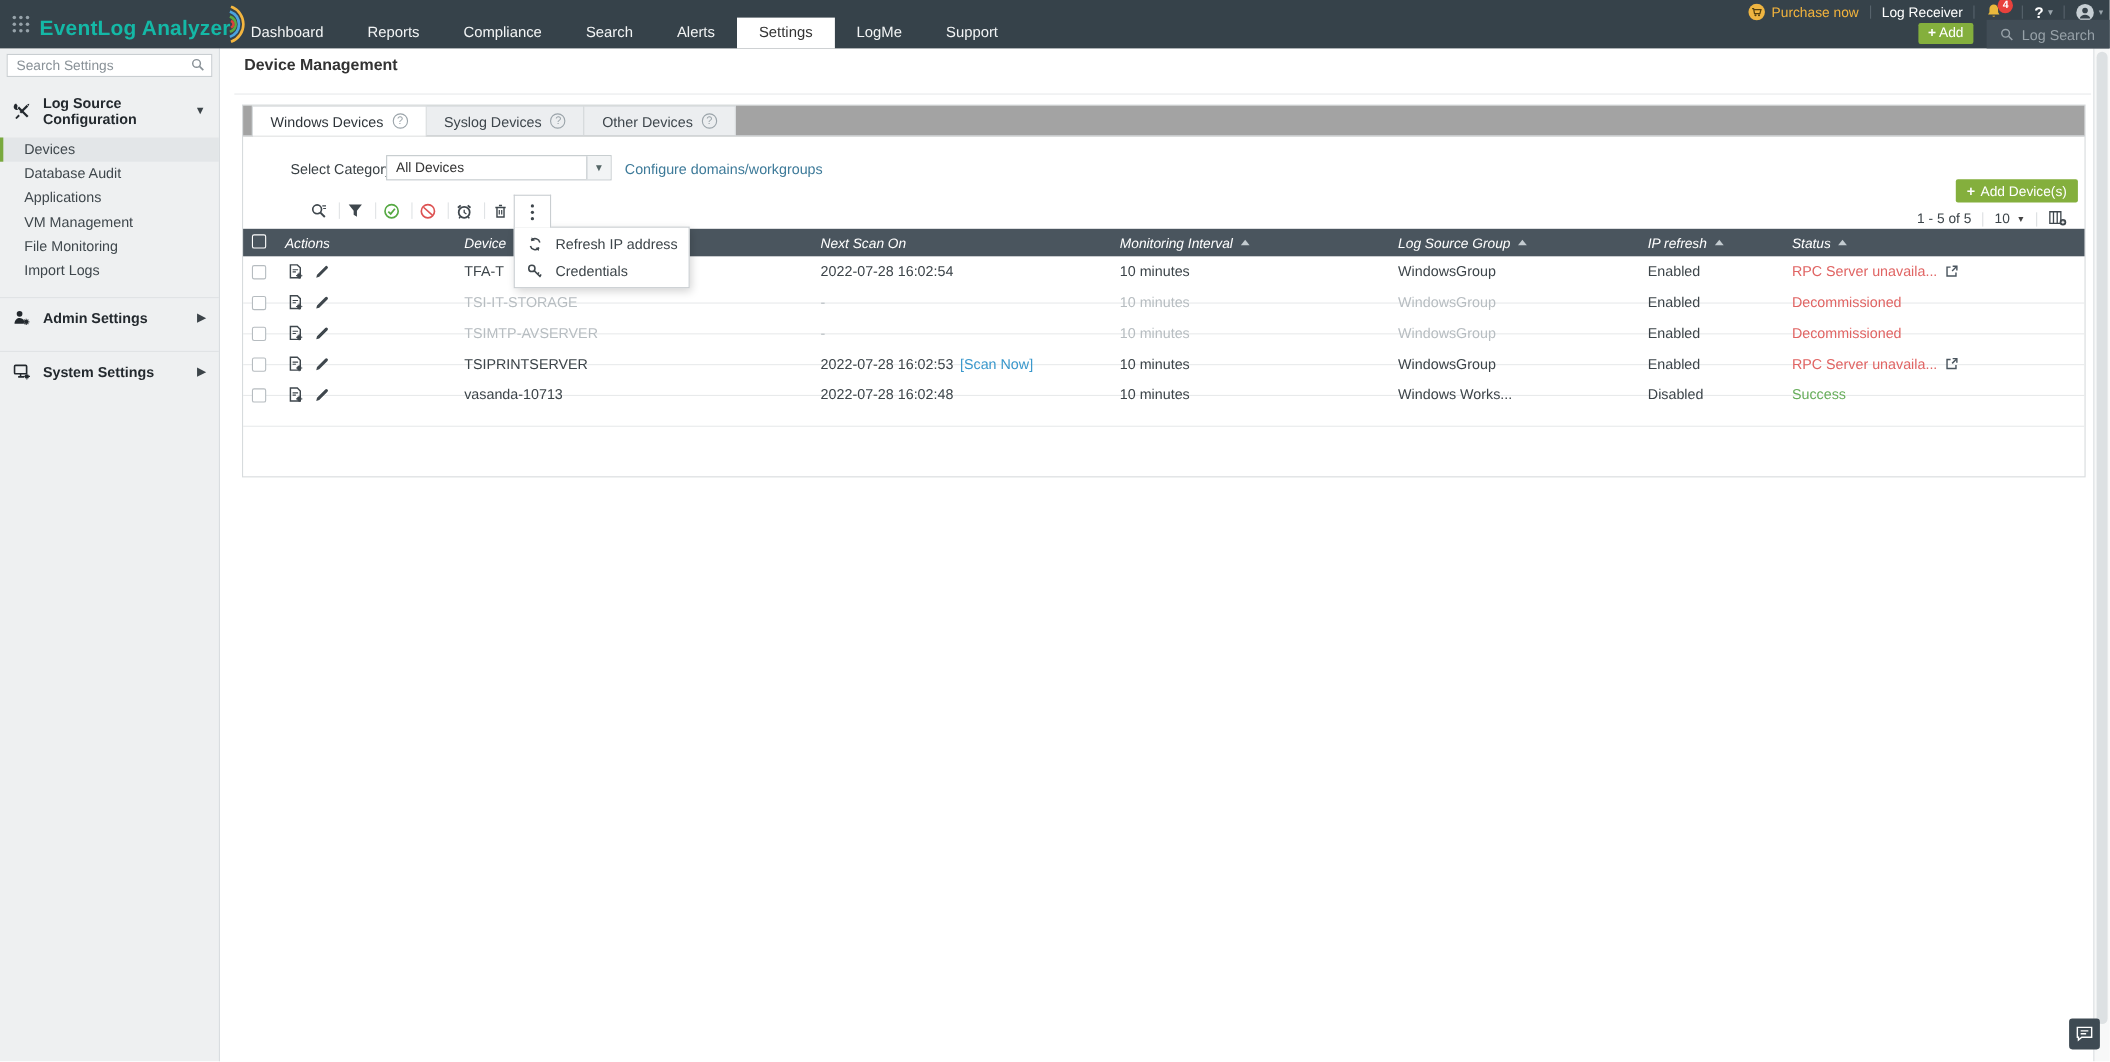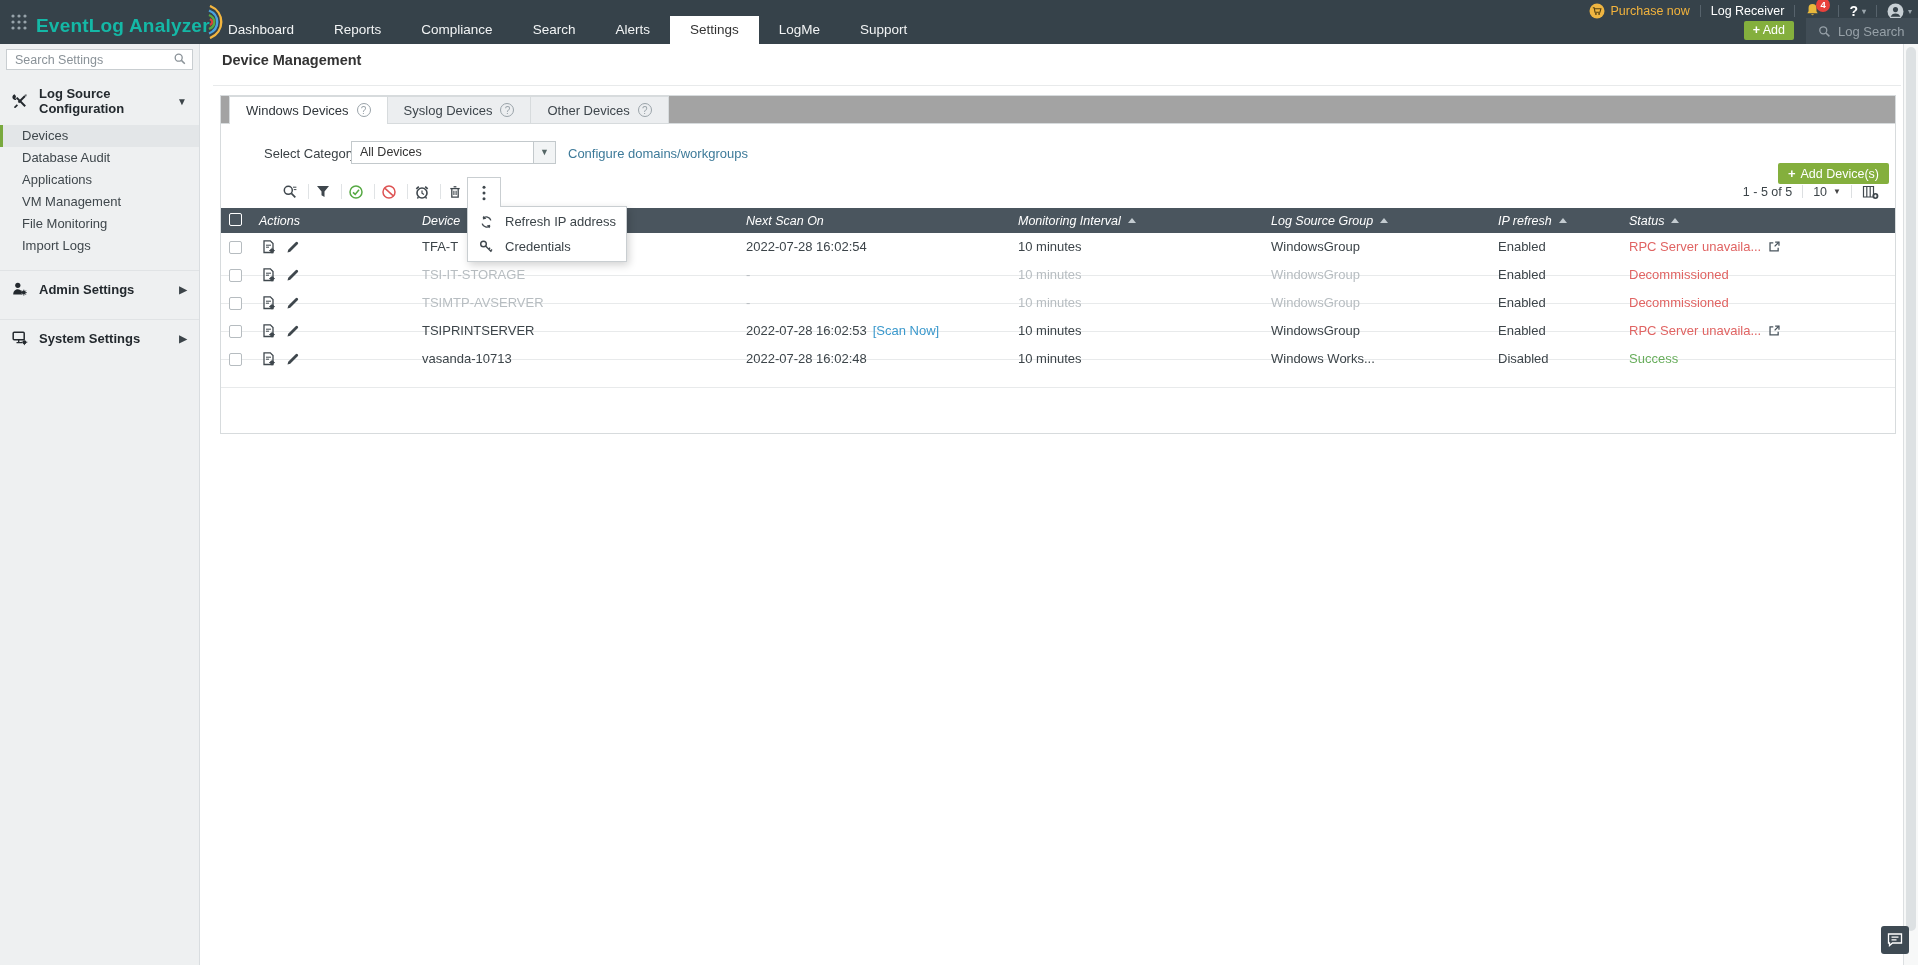--- a/index.html
+++ b/index.html
@@ -54,21 +54,21 @@
   .sel-label { position:absolute; left:43px; top:5px; font-size:13px; color:#3a4145; }
   .select { position:absolute; left:130px; top:0; width:205px; height:23px; border:1px solid #c3c9cc; background:#fff; font-size:12.5px; color:#333; line-height:21px; padding-left:8px; cursor:pointer; }
   .sel-caret { position:absolute; right:0; top:0; width:22px; height:100%; border-left:1px solid #c3c9cc; background:#f2f4f5; text-align:center; color:#566; font-size:9px; line-height:21px; }
   .config-link { position:absolute; left:347px; top:5px; font-size:13px; color:#3d7a99; cursor:pointer; }
   .add-device { position:absolute; right:6px; top:3px; height:21px; line-height:21px; background:#84af3d; color:#fff; font-size:12.5px; padding:0 10px; border-radius:2px; cursor:pointer;margin-top:19px; }
   .add-device b { font-size:13px; margin-right:5px; }
   .toolbar { position:absolute; top:81px; left:0; width:100%; height:29px; }
   .tbi { position:absolute; top:0; width:26px; height:29px; display:flex; align-items:center; justify-content:center; cursor:pointer; color:#3f474d; }
   .tbd { position:absolute; top:7px; width:1px; height:15px; background:#e0e3e5; }
   .more-btn { position:absolute; left:246px; top:0; width:34px; height:30px; border:1px solid #c9ced1; border-bottom:none; background:#fff; display:flex; align-items:center; justify-content:center; z-index:6; cursor:pointer; font-weight:bold; color:#3f474d; font-size:15px; letter-spacing:0; }
-  .pagination { position:absolute; right:16px; top:0; height:29px; display:flex; align-items:center; gap:10px; font-size:12.5px; color:#3c4449; }
+  .pagination { position:absolute; right:16px; top:0; height:29px; display:flex; align-items:flex-end; gap:10px; font-size:12.5px; color:#3c4449; }
   .pg-sep { width:1px; height:13px; background:#dcdfe1; }
   .pg-size { display:flex; gap:6px; align-items:center; cursor:pointer; }
   .pg-caret { font-size:8px; color:#444; }
   .dropdown { position:absolute; left:246px; top:110px; width:160px; background:#fff; border:1px solid #c9ced1; box-shadow:2px 3px 8px rgba(0,0,0,.18); z-index:5; padding:2px 0; }
   .dd-item { display:flex; align-items:center; gap:11px; height:25px; padding-left:11px; font-size:13px; color:#3c4449; cursor:pointer;text-align:center; }
   .dd-item .ic { display:flex; width:15px; color:#3f474d; }
   
   .thead { position:absolute; top:112px; left:0; width:100%; height:25px; background:#4a555e; }
   .th { position:absolute; top:0; height:25px; display:flex; gap:7px; align-items:center; color:#fff; font-size:12.5px; cursor:pointer; white-space:nowrap;font-style:italic; }
   .sort { width:0; height:0; border-left:4px solid transparent; border-right:4px solid transparent; border-bottom:5px solid #c3cbd0; }

